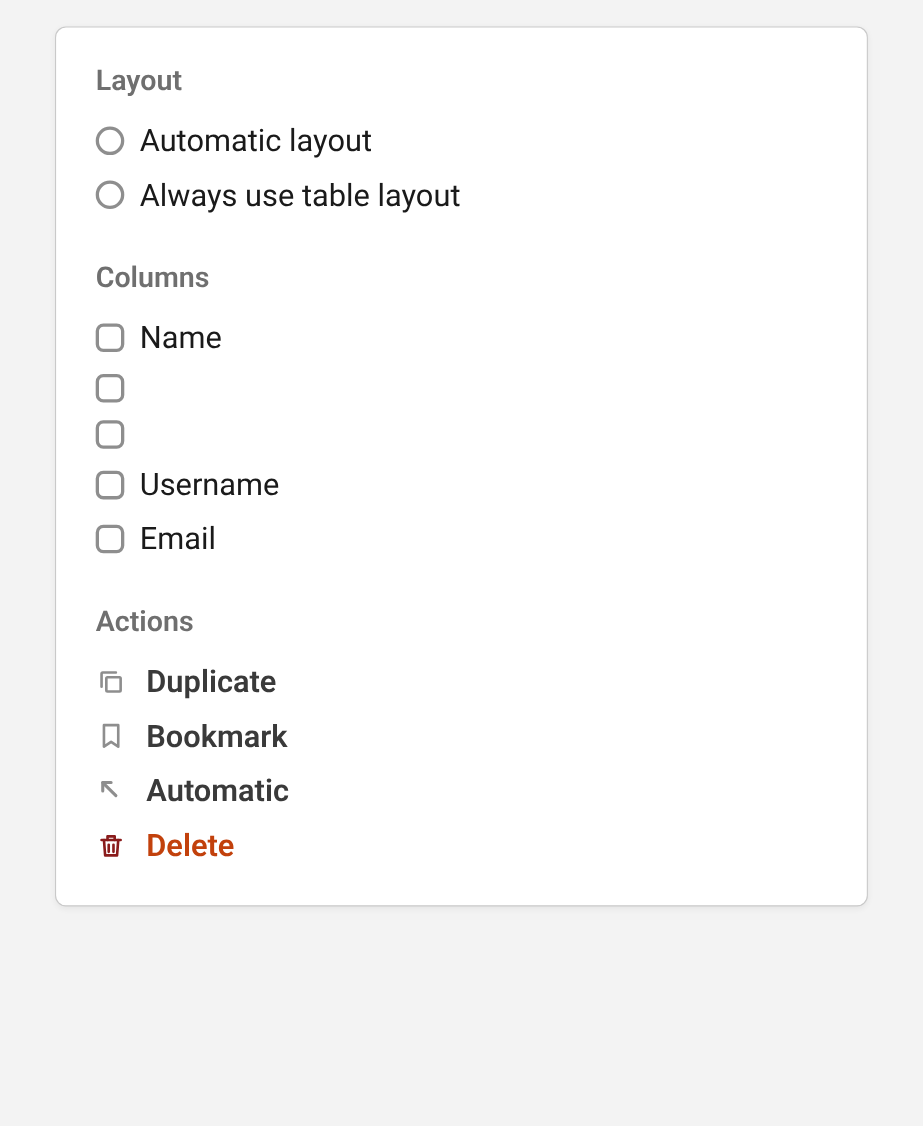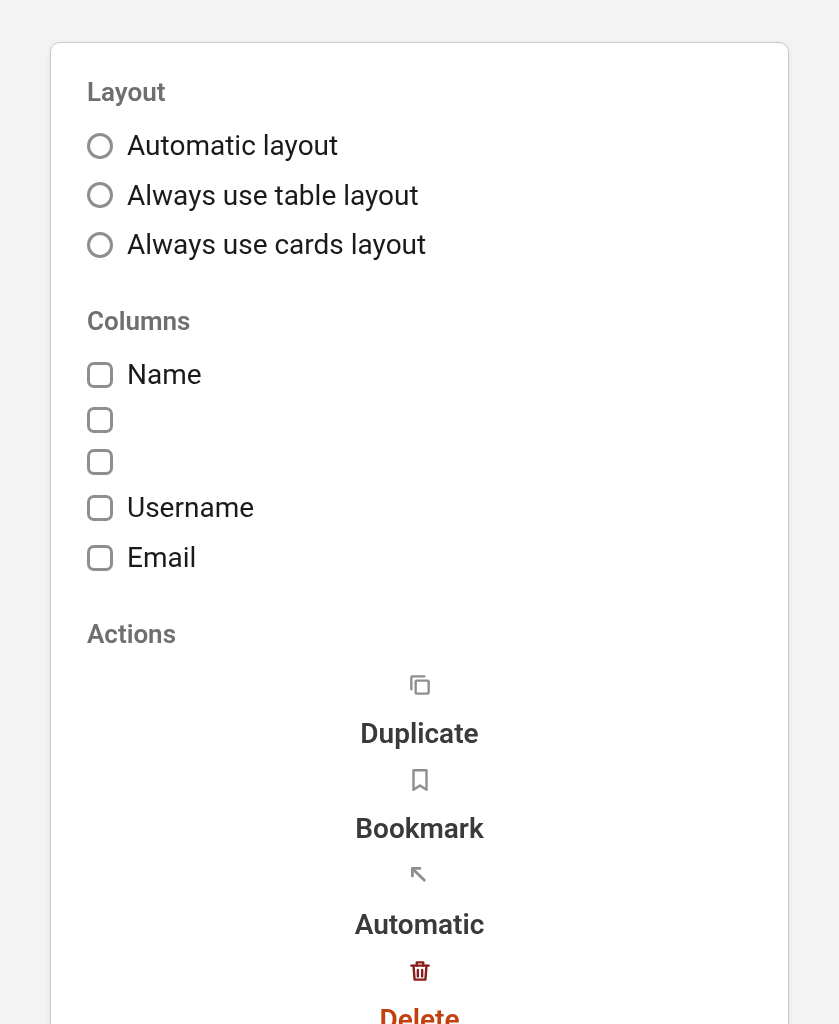--- a/index.html
+++ b/index.html
@@ -6,21 +6,21 @@
   html, body {
     margin: 0; padding: 0;
     background: #f3f3f3;
     font-family: -apple-system, BlinkMacSystemFont, "Segoe UI", Roboto, "Helvetica Neue", Arial, sans-serif;
   }
   .stage {
     width: 839px;
     height: 1024px;
     background: #f3f3f3;
     position: relative;
-    padding: 42px 50px;
+    padding: 24px 50px;
   }
   .panel {
     background: #ffffff;
     border: 1px solid #c9c9c9;
     border-radius: 10px;
     box-shadow: 0 2px 6px rgba(0,0,0,0.06);
     padding: 34px 36px 30px 36px;
   }
   .section-header {
     color: #6f6f6f;
@@ -57,21 +57,20 @@
   }
   .section-gap {
     height: 36px;
   }
   .action-row {
     display: flex;
     align-items: center;
     gap: 18px;
     padding: 8px 0;
     cursor: pointer;
-    flex-direction: column;
   }
   .action-row .icon {
     width: 28px;
     height: 28px;
     flex-shrink: 0;
     display: flex;
     align-items: center;
     justify-content: center;
   }
   .action-row .icon svg {
@@ -102,24 +101,20 @@
 
     <div class="section-header">Layout</div>
 
     <div class="option-row">
       <span class="radio"></span>
       <span class="label">Automatic layout</span>
     </div>
     <div class="option-row">
       <span class="radio"></span>
       <span class="label">Always use table layout</span>
-    </div>
-    <div class="option-row">
-      <span class="radio"></span>
-      <span class="label">Always use cards layout</span>
     </div>
 
     <div class="section-gap"></div>
 
     <div class="section-header">Columns</div>
 
     <div class="option-row">
       <span class="checkbox"></span>
       <span class="label">Name</span>
     </div>

